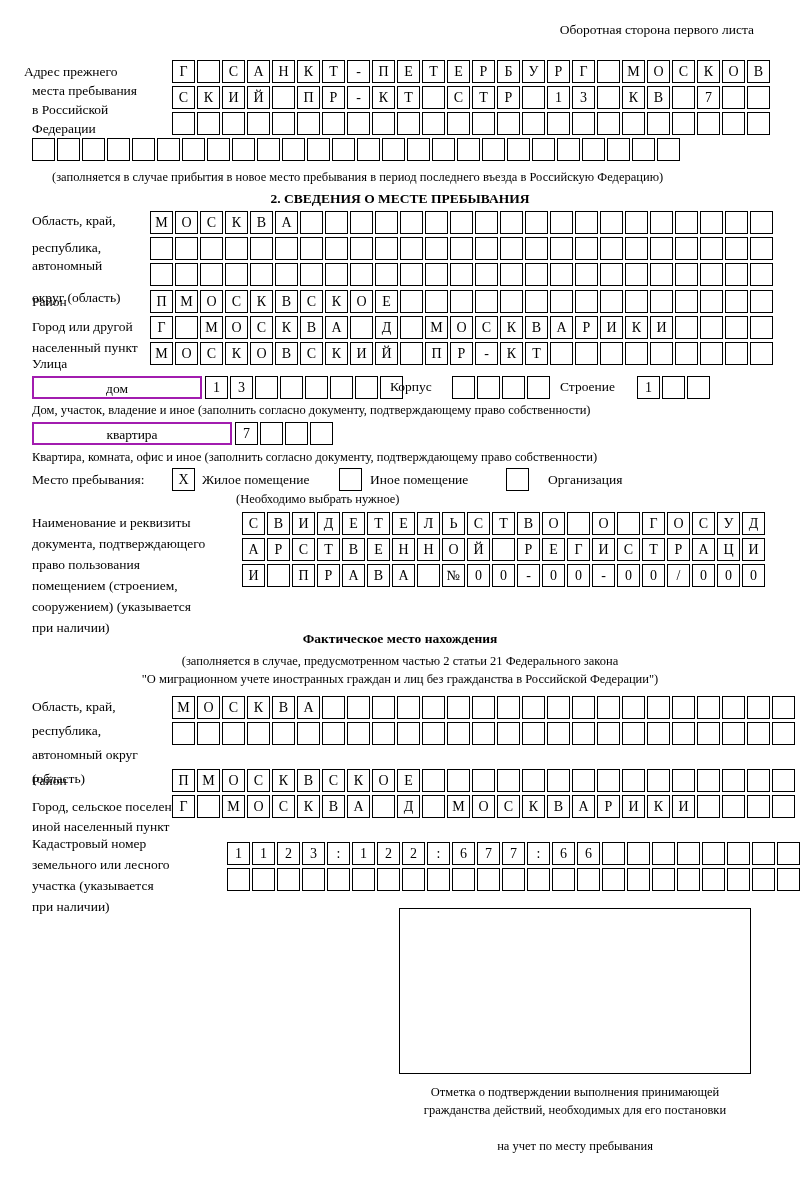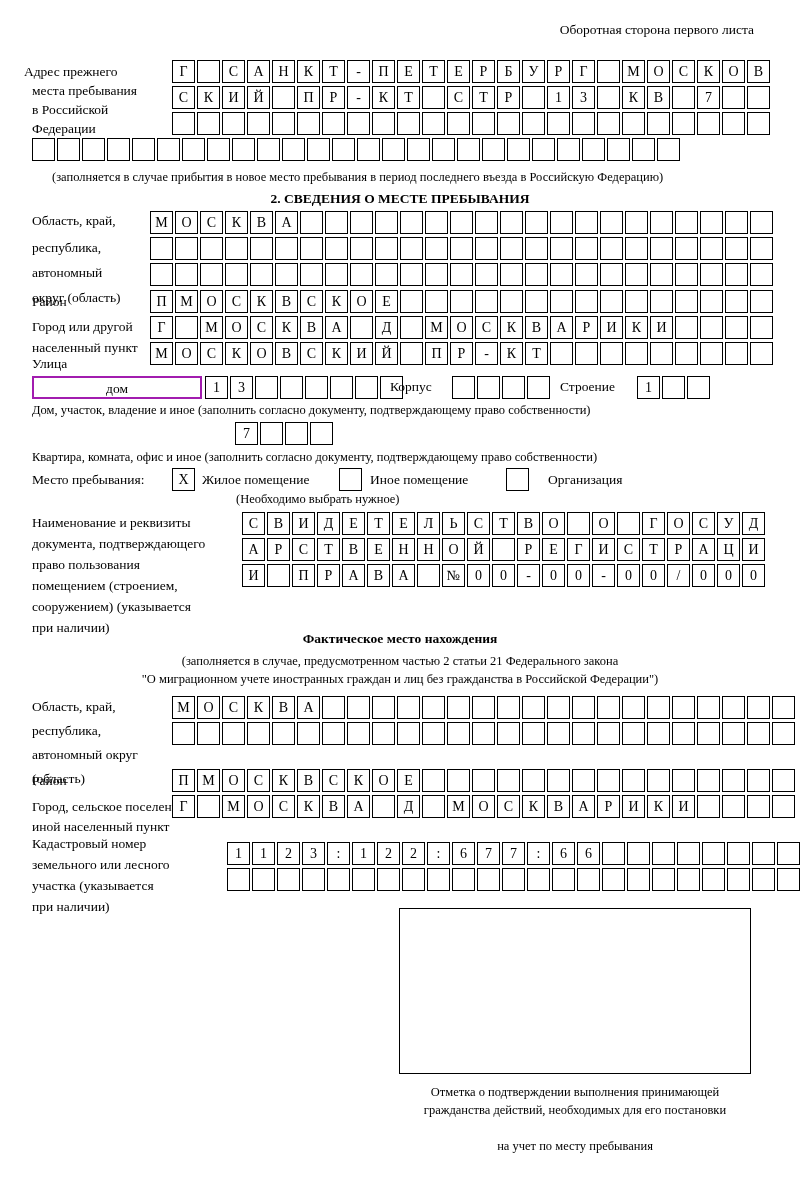--- a/index.html
+++ b/index.html
@@ -212,21 +212,21 @@
       <div class="cell"></div>
       <div class="cell"></div>
     </div>
 
   <div class="lbl small" style="left:52px; top:168px;">(заполняется в случае прибытия в новое место пребывания в период последнего въезда в Российскую Федерацию)</div>
 
   <div class="center-title" style="top:191px;">2. СВЕДЕНИЯ О МЕСТЕ ПРЕБЫВАНИЯ</div>
 
   <div class="lbl" style="left:32px; top:211px;">Область, край,</div>
   <div class="lbl" style="left:32px; top:238px;">республика,</div>
-  <div class="lbl" style="left:32px; top:263px;">автономный</div>
+  <div class="lbl" style="left:32px; top:256px;">автономный</div>
   <div class="lbl" style="left:32px; top:288px;">округ (область)</div>
 
   <div class="boxrow" id="s2-region-0" style="left:150px; top:211px;">
       <div class="cell">М</div>
       <div class="cell">О</div>
       <div class="cell">С</div>
       <div class="cell">К</div>
       <div class="cell">В</div>
       <div class="cell">А</div>
       <div class="cell"></div>
@@ -412,20 +412,21 @@
     </div>
   <div class="lbl" style="left:560px; top:377px;">Строение</div>
   <div class="boxrow" id="s2-stroenie" style="left:637px; top:376px;">
       <div class="cell">1</div>
       <div class="cell"></div>
       <div class="cell"></div>
     </div>
 
   <div class="lbl small" style="left:32px; top:401px;">Дом, участок, владение и иное (заполнить согласно документу, подтверждающему право собственности)</div>
 
+  <div class="wide-label-box" style="left:32px; top:422px; width:200px;">квартира</div>
   <div class="boxrow" id="s2-flat" style="left:235px; top:422px;">
       <div class="cell">7</div>
       <div class="cell"></div>
       <div class="cell"></div>
       <div class="cell"></div>
     </div>
   <div class="lbl small" style="left:32px; top:448px;">Квартира, комната, офис и иное (заполнить согласно документу, подтверждающему право собственности)</div>
 
   <div class="lbl" style="left:32px; top:470px;">Место пребывания:</div>
   <div class="checkbox" style="left:172px; top:468px;">Х</div>

